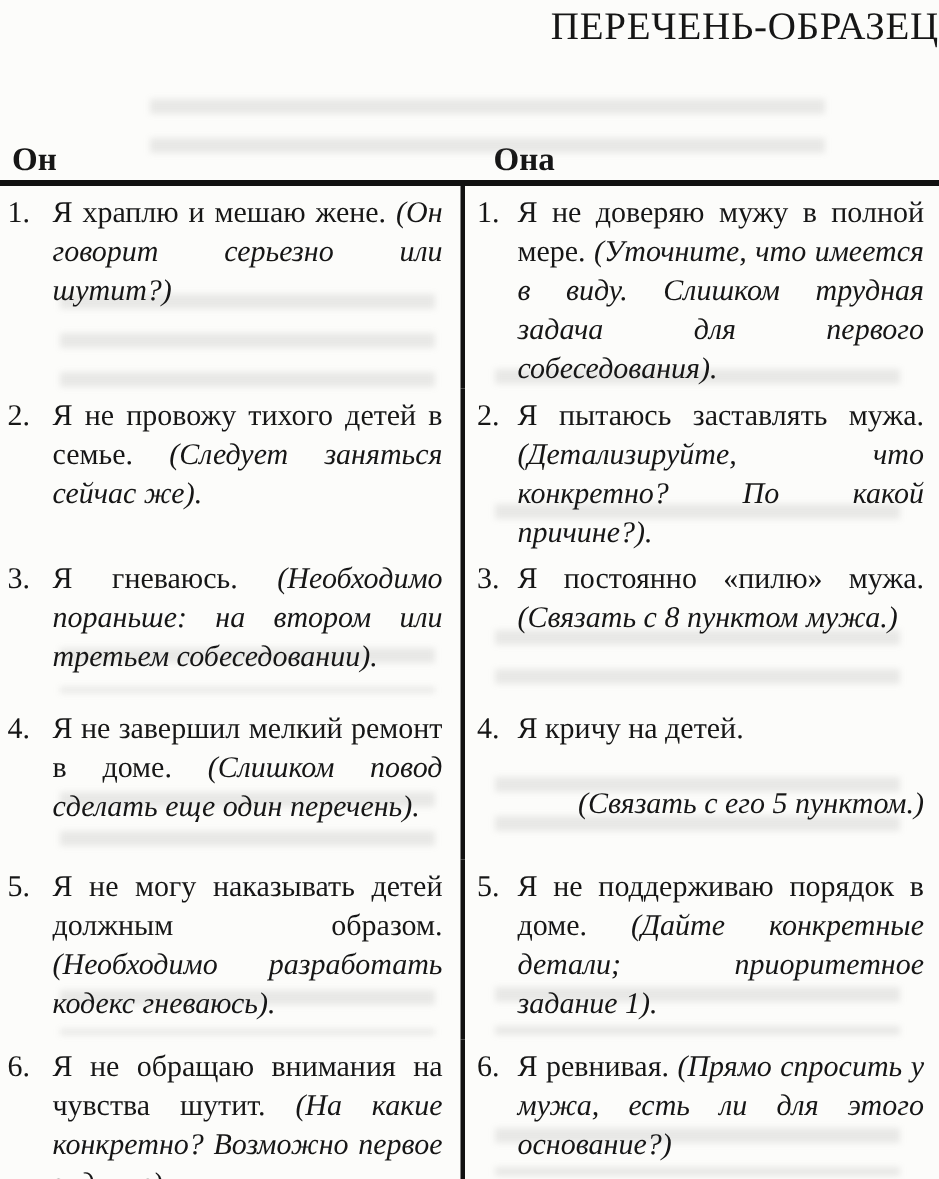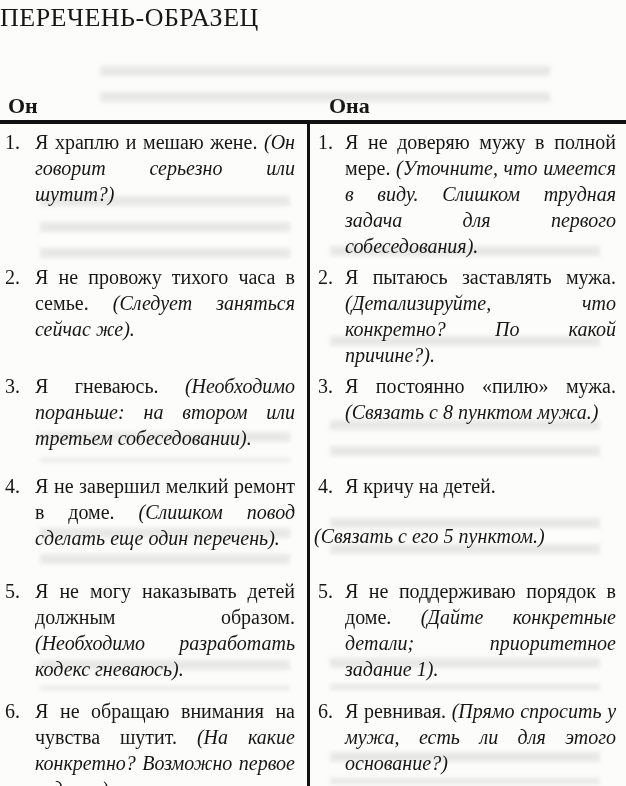--- a/index.html
+++ b/index.html
@@ -28,21 +28,21 @@
   .g5  { left:40px;  top:432px; width:250px; height:30px; }
   .g6  { left:330px; top:420px; width:270px; height:44px; }
   .g7  { left:40px;  top:528px; width:250px; height:42px; }
   .g8  { left:330px; top:518px; width:270px; height:52px; }
   .g9  { left:40px;  top:660px; width:250px; height:30px; }
   .g10 { left:330px; top:658px; width:270px; height:32px; }
   .g11 { left:330px; top:752px; width:270px; height:32px; }
 
   .title {
     margin-top: 2px;
-    text-align: left;
+    text-align: right;
     font-size: 26px;
     line-height: 32px;
     letter-spacing: 0.5px;
   }
   .subtitle {
     text-align: center;
     font-size: 24px;
     line-height: 30px;
   }
 
@@ -92,21 +92,21 @@
     flex: 1 1 auto;
     text-align: justify;
     hyphens: auto;
     -webkit-hyphens: auto;
   }
   .note { font-style: italic; }
   .note-para {
     font-style: italic;
     margin-top: 24px;
     margin-left: -4px;
-    text-align: left;
+    text-align: right;
   }
 </style>
 </head>
 <body>
 
 <div class="page">
 
   <div class="ghost g1"></div>
   <div class="ghost g2"></div>
   <div class="ghost g3"></div>
@@ -137,21 +137,21 @@
     <div class="cell colR r1">
       <div class="entry">
         <span class="num">1.</span>
         <span class="body"><span class="main">Я не доверяю мужу в полной мере.</span> <span class="note">(Уточните, что имеется в виду. Слишком трудная задача для первого собеседования).</span></span>
       </div>
     </div>
 
     <div class="cell colL r2">
       <div class="entry">
         <span class="num">2.</span>
-        <span class="body"><span class="main">Я не провожу тихого часа в семье.</span> <span class="note">(Следует заняться сейчас же).</span></span>
+        <span class="body"><span class="main">Я не провожу тихого детей в семье.</span> <span class="note">(Следует заняться сейчас же).</span></span>
       </div>
     </div>
     <div class="cell colR r2">
       <div class="entry">
         <span class="num">2.</span>
         <span class="body"><span class="main">Я пытаюсь заставлять мужа.</span> <span class="note">(Детализируйте, что конкретно? По какой причине?).</span></span>
       </div>
     </div>
 
     <div class="cell colL r3">

